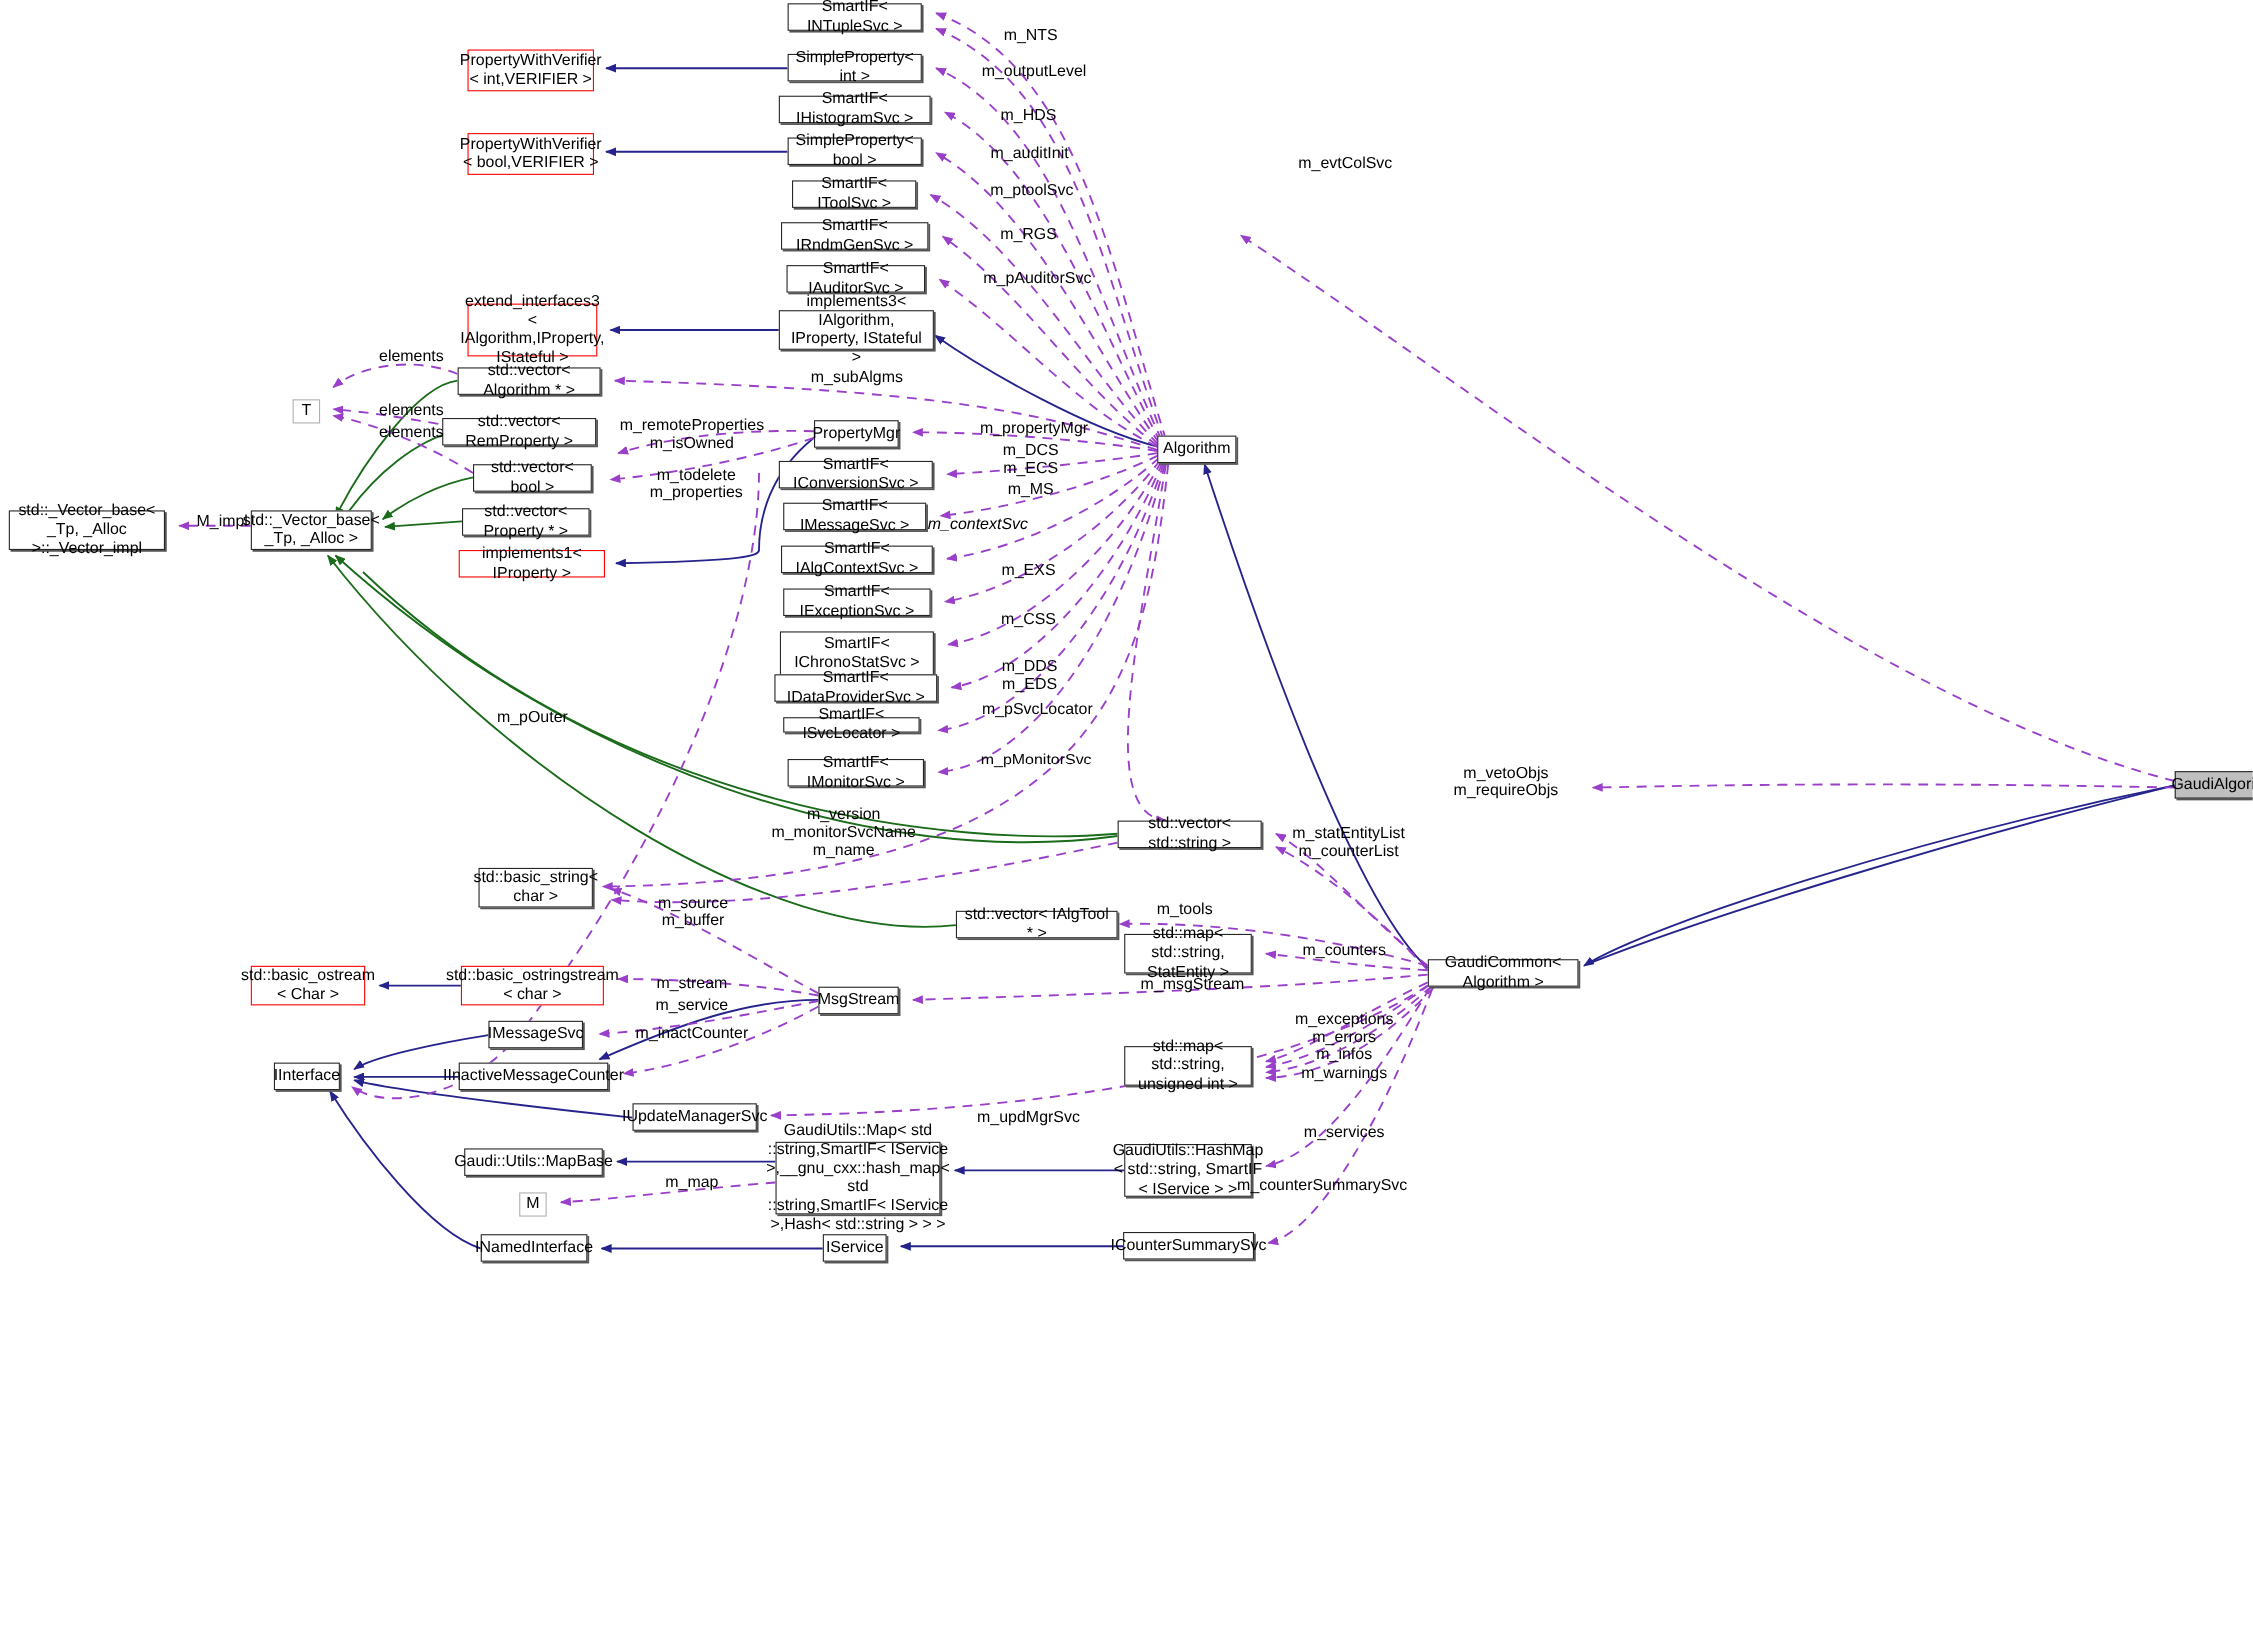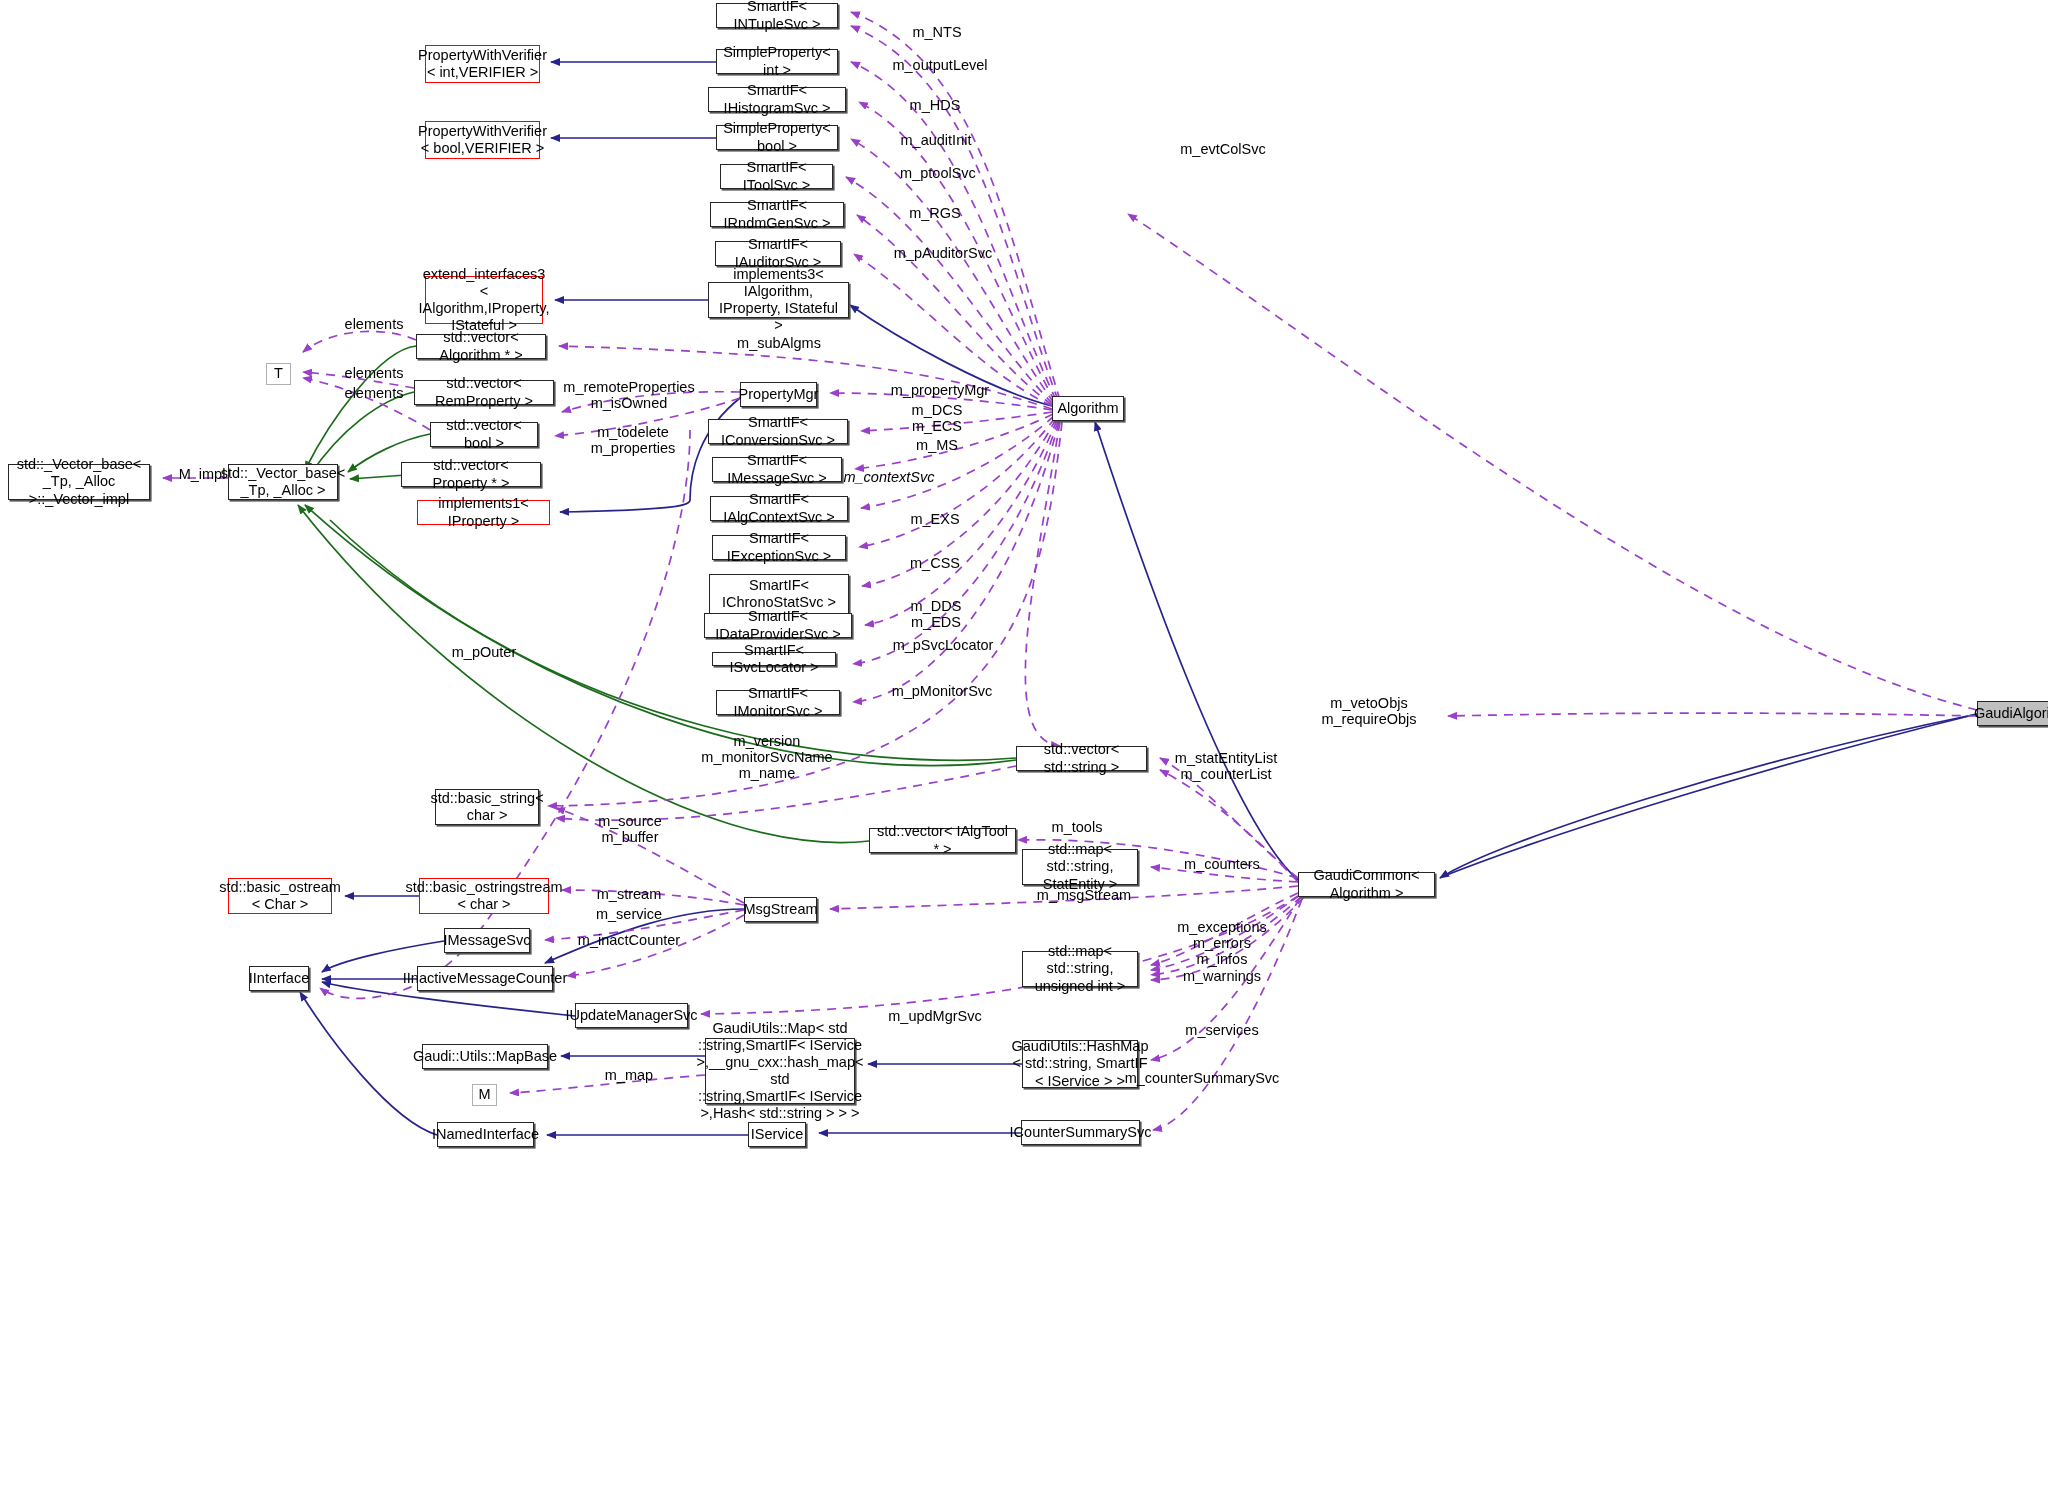--- a/index.html
+++ b/index.html
@@ -176,31 +176,31 @@
       <div class="node black" style="left: 720px; top: 164px; width: 113px; height: 25px;">SmartIF&lt; IToolSvc &gt;</div>
       <div class="node black" style="left: 710px; top: 202px; width: 134px; height: 25px;">SmartIF&lt; IRndmGenSvc &gt;</div>
       <div class="node black" style="left: 715px; top: 241px; width: 126px; height: 25px;">SmartIF&lt; IAuditorSvc &gt;</div>
       <div class="node red" style="left: 425px; top: 276px; width: 118px; height: 48px;">extend_interfaces3
 &lt; IAlgorithm,IProperty,
  IStateful &gt;</div>
       <div class="node black" style="left: 708px; top: 282px; width: 141px; height: 36px;">implements3&lt; IAlgorithm,
  IProperty, IStateful &gt;</div>
       <div class="node gray" style="left: 266px; top: 363px; width: 25px; height: 22px;">T</div>
       <div class="node black" style="left: 416px; top: 334px; width: 130px; height: 25px;">std::vector&lt; Algorithm * &gt;</div>
-      <div class="node black" style="left: 414px; top: 380px; width: 140px; height: 25px;">std::vector&lt; RemProperty &gt;</div>
+      <div class="node black" style="left: 402px; top: 380px; width: 140px; height: 25px;">std::vector&lt; RemProperty &gt;</div>
       <div class="node black" style="left: 740px; top: 382px; width: 77px; height: 25px;">PropertyMgr</div>
       <div class="node black" style="left: 1052px; top: 396px; width: 72px; height: 25px;">Algorithm</div>
       <div class="node black" style="left: 430px; top: 422px; width: 108px; height: 25px;">std::vector&lt; bool &gt;</div>
       <div class="node black" style="left: 708px; top: 419px; width: 140px; height: 25px;">SmartIF&lt; IConversionSvc &gt;</div>
       <div class="node black" style="left: 712px; top: 457px; width: 130px; height: 25px;">SmartIF&lt; IMessageSvc &gt;</div>
       <div class="node black" style="left: 8px; top: 464px; width: 142px; height: 36px;">std::_Vector_base&lt;
 _Tp, _Alloc &gt;::_Vector_impl</div>
       <div class="node black" style="left: 228px; top: 464px; width: 110px; height: 36px;">std::_Vector_base&lt;
  _Tp, _Alloc &gt;</div>
-      <div class="node black" style="left: 401px; top: 462px; width: 140px; height: 25px; text-align: center;">std::vector&lt; Property * &gt;</div>
+      <div class="node black" style="left: 420px; top: 462px; width: 116px; height: 25px; text-align: center;">std::vector&lt; Property * &gt;</div>
       <div class="node black" style="left: 710px; top: 496px; width: 138px; height: 25px;">SmartIF&lt; IAlgContextSvc &gt;</div>
       <div class="node red" style="left: 417px; top: 500px; width: 133px; height: 25px;">implements1&lt; IProperty &gt;</div>
       <div class="node black" style="left: 712px; top: 535px; width: 134px; height: 25px;">SmartIF&lt; IExceptionSvc &gt;</div>
       <div class="node black" style="left: 709px; top: 574px; width: 140px; height: 40px;">SmartIF&lt; IChronoStatSvc &gt;</div>
       <div class="node black" style="left: 704px; top: 613px; width: 148px; height: 25px;">SmartIF&lt; IDataProviderSvc &gt;</div>
       <div class="node black" style="left: 712px; top: 652px; width: 124px; height: 14px;">SmartIF&lt; ISvcLocator &gt;</div>
       <div class="node black" style="left: 716px; top: 690px; width: 124px; height: 25px;">SmartIF&lt; IMonitorSvc &gt;</div>
       <div class="node highlight" style="left: 1977px; top: 701px; width: 94px; height: 25px;">GaudiAlgorithm</div>
       <div class="node black" style="left: 1016px; top: 746px; width: 131px; height: 25px;">std::vector&lt; std::string &gt;</div>
       <div class="node black" style="left: 435px; top: 789px; width: 104px; height: 36px;">std::basic_string&lt;

